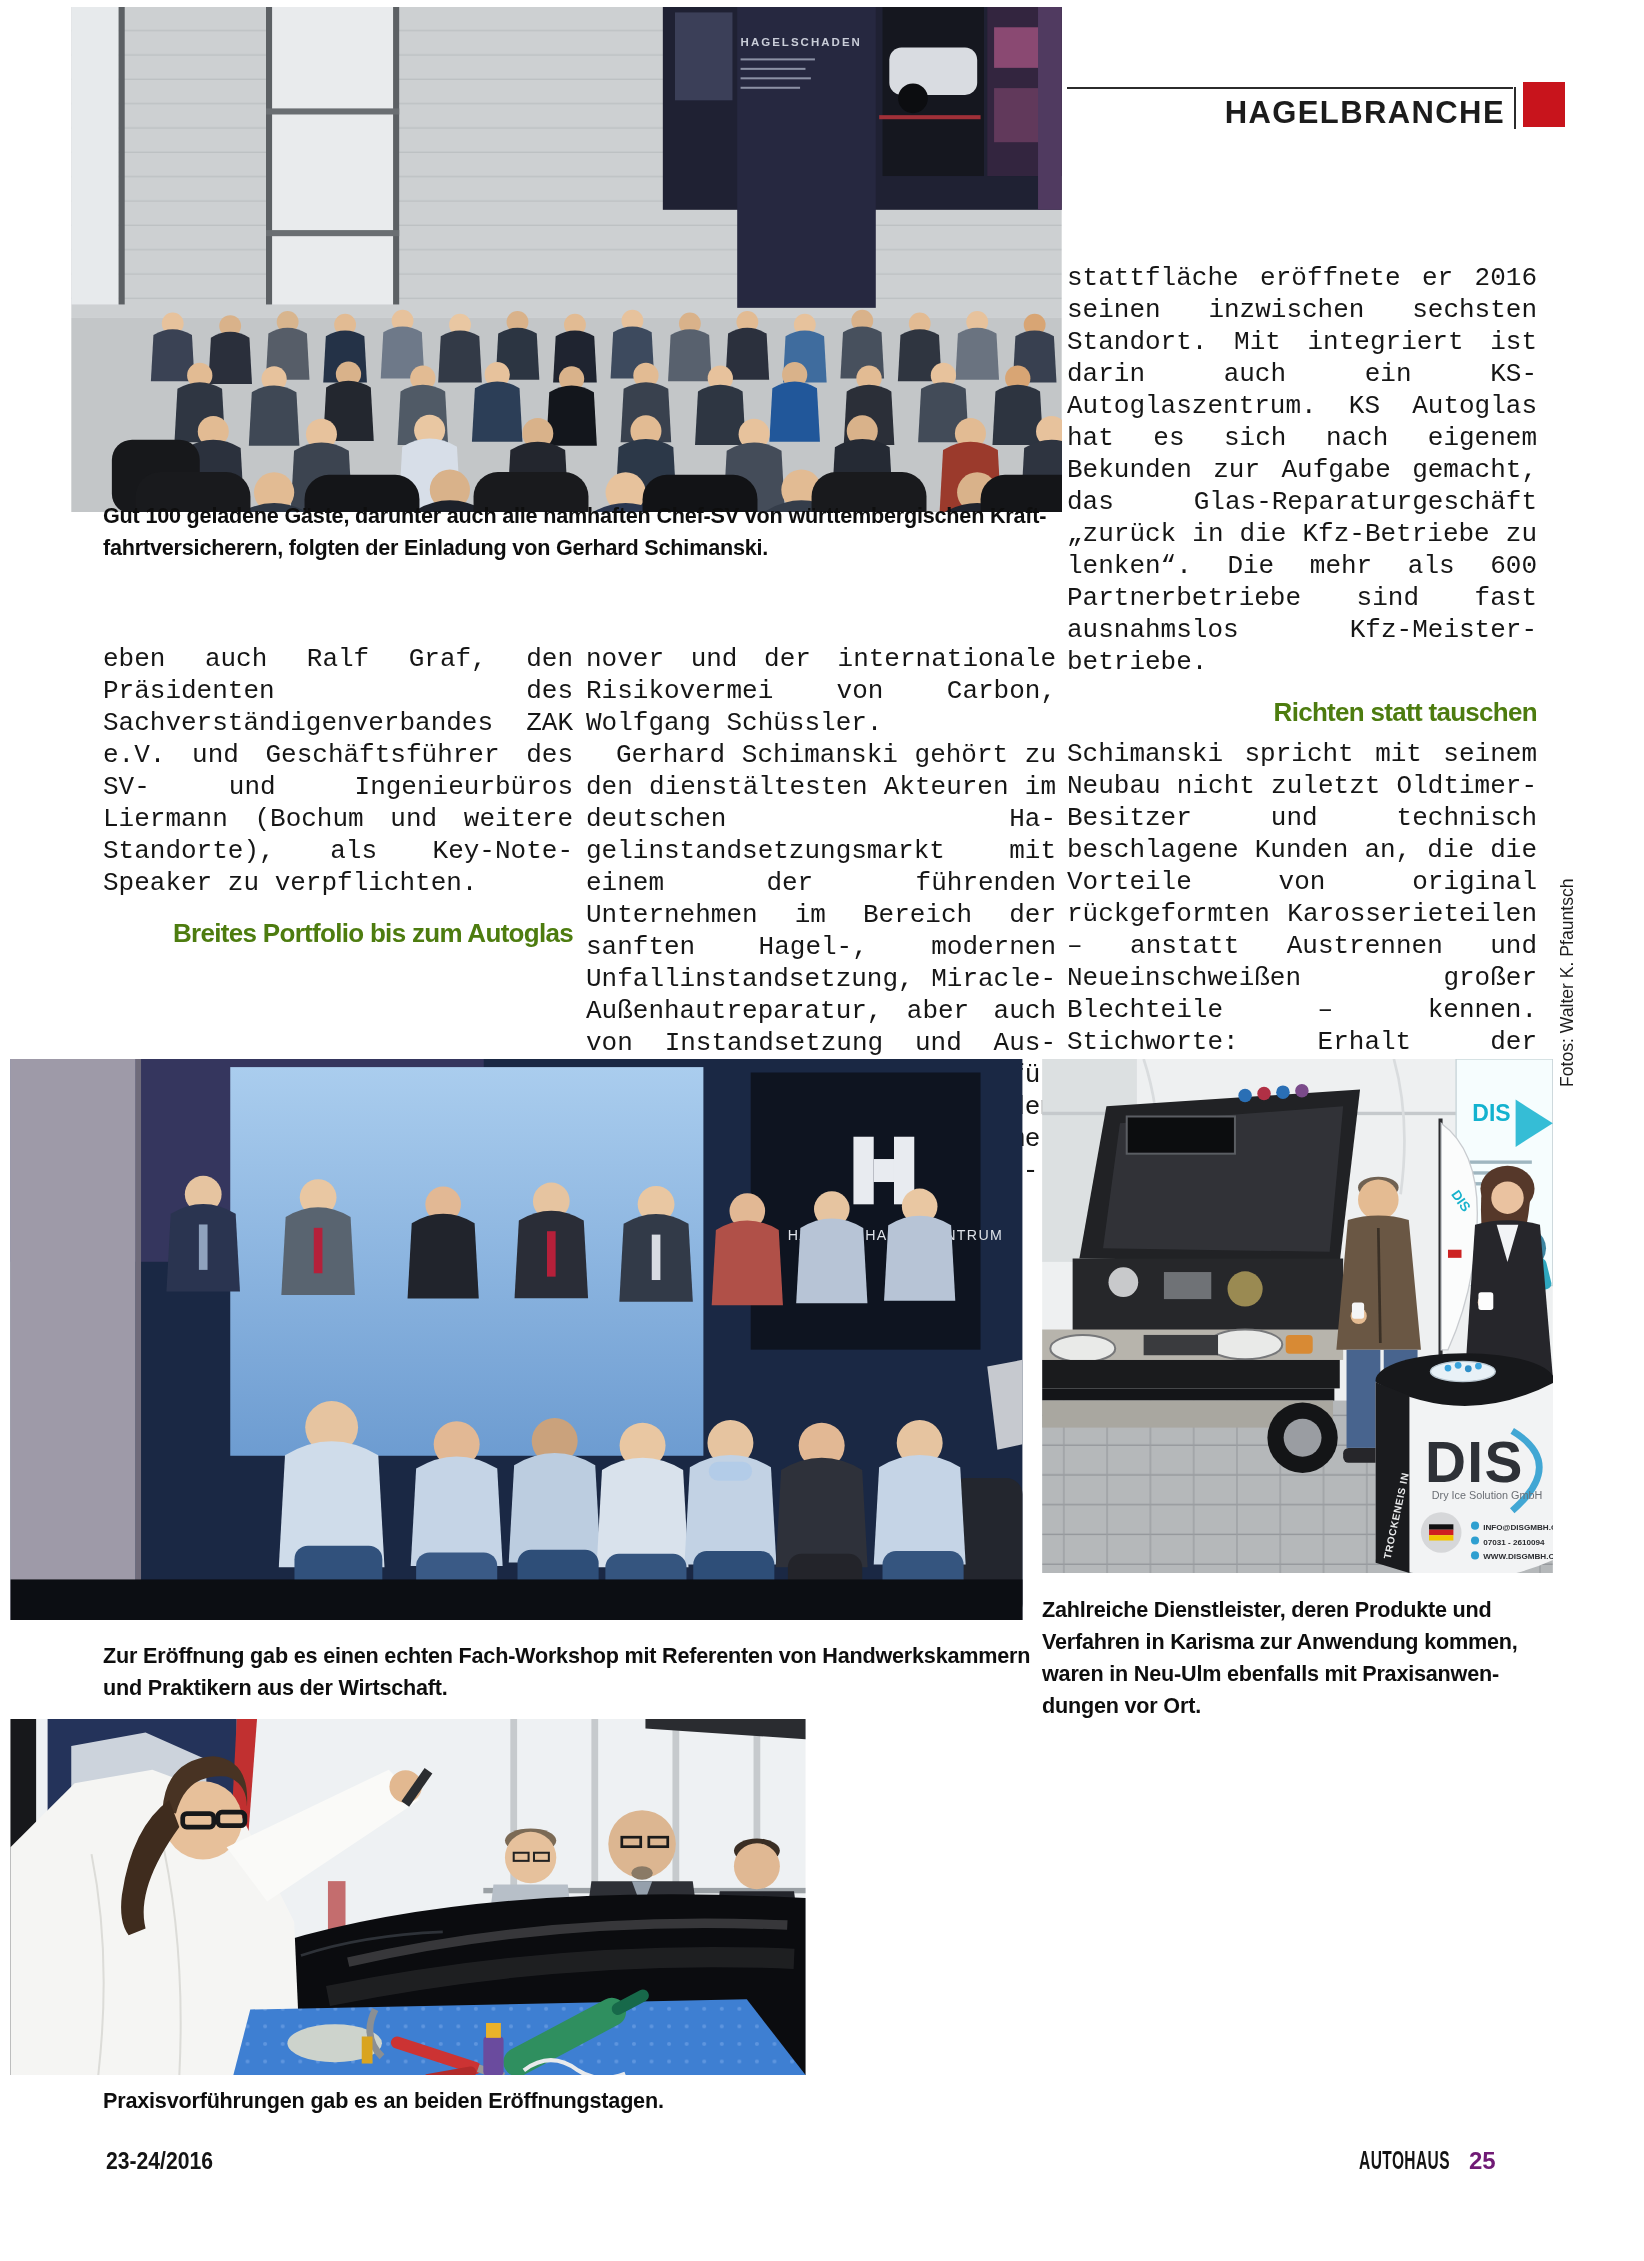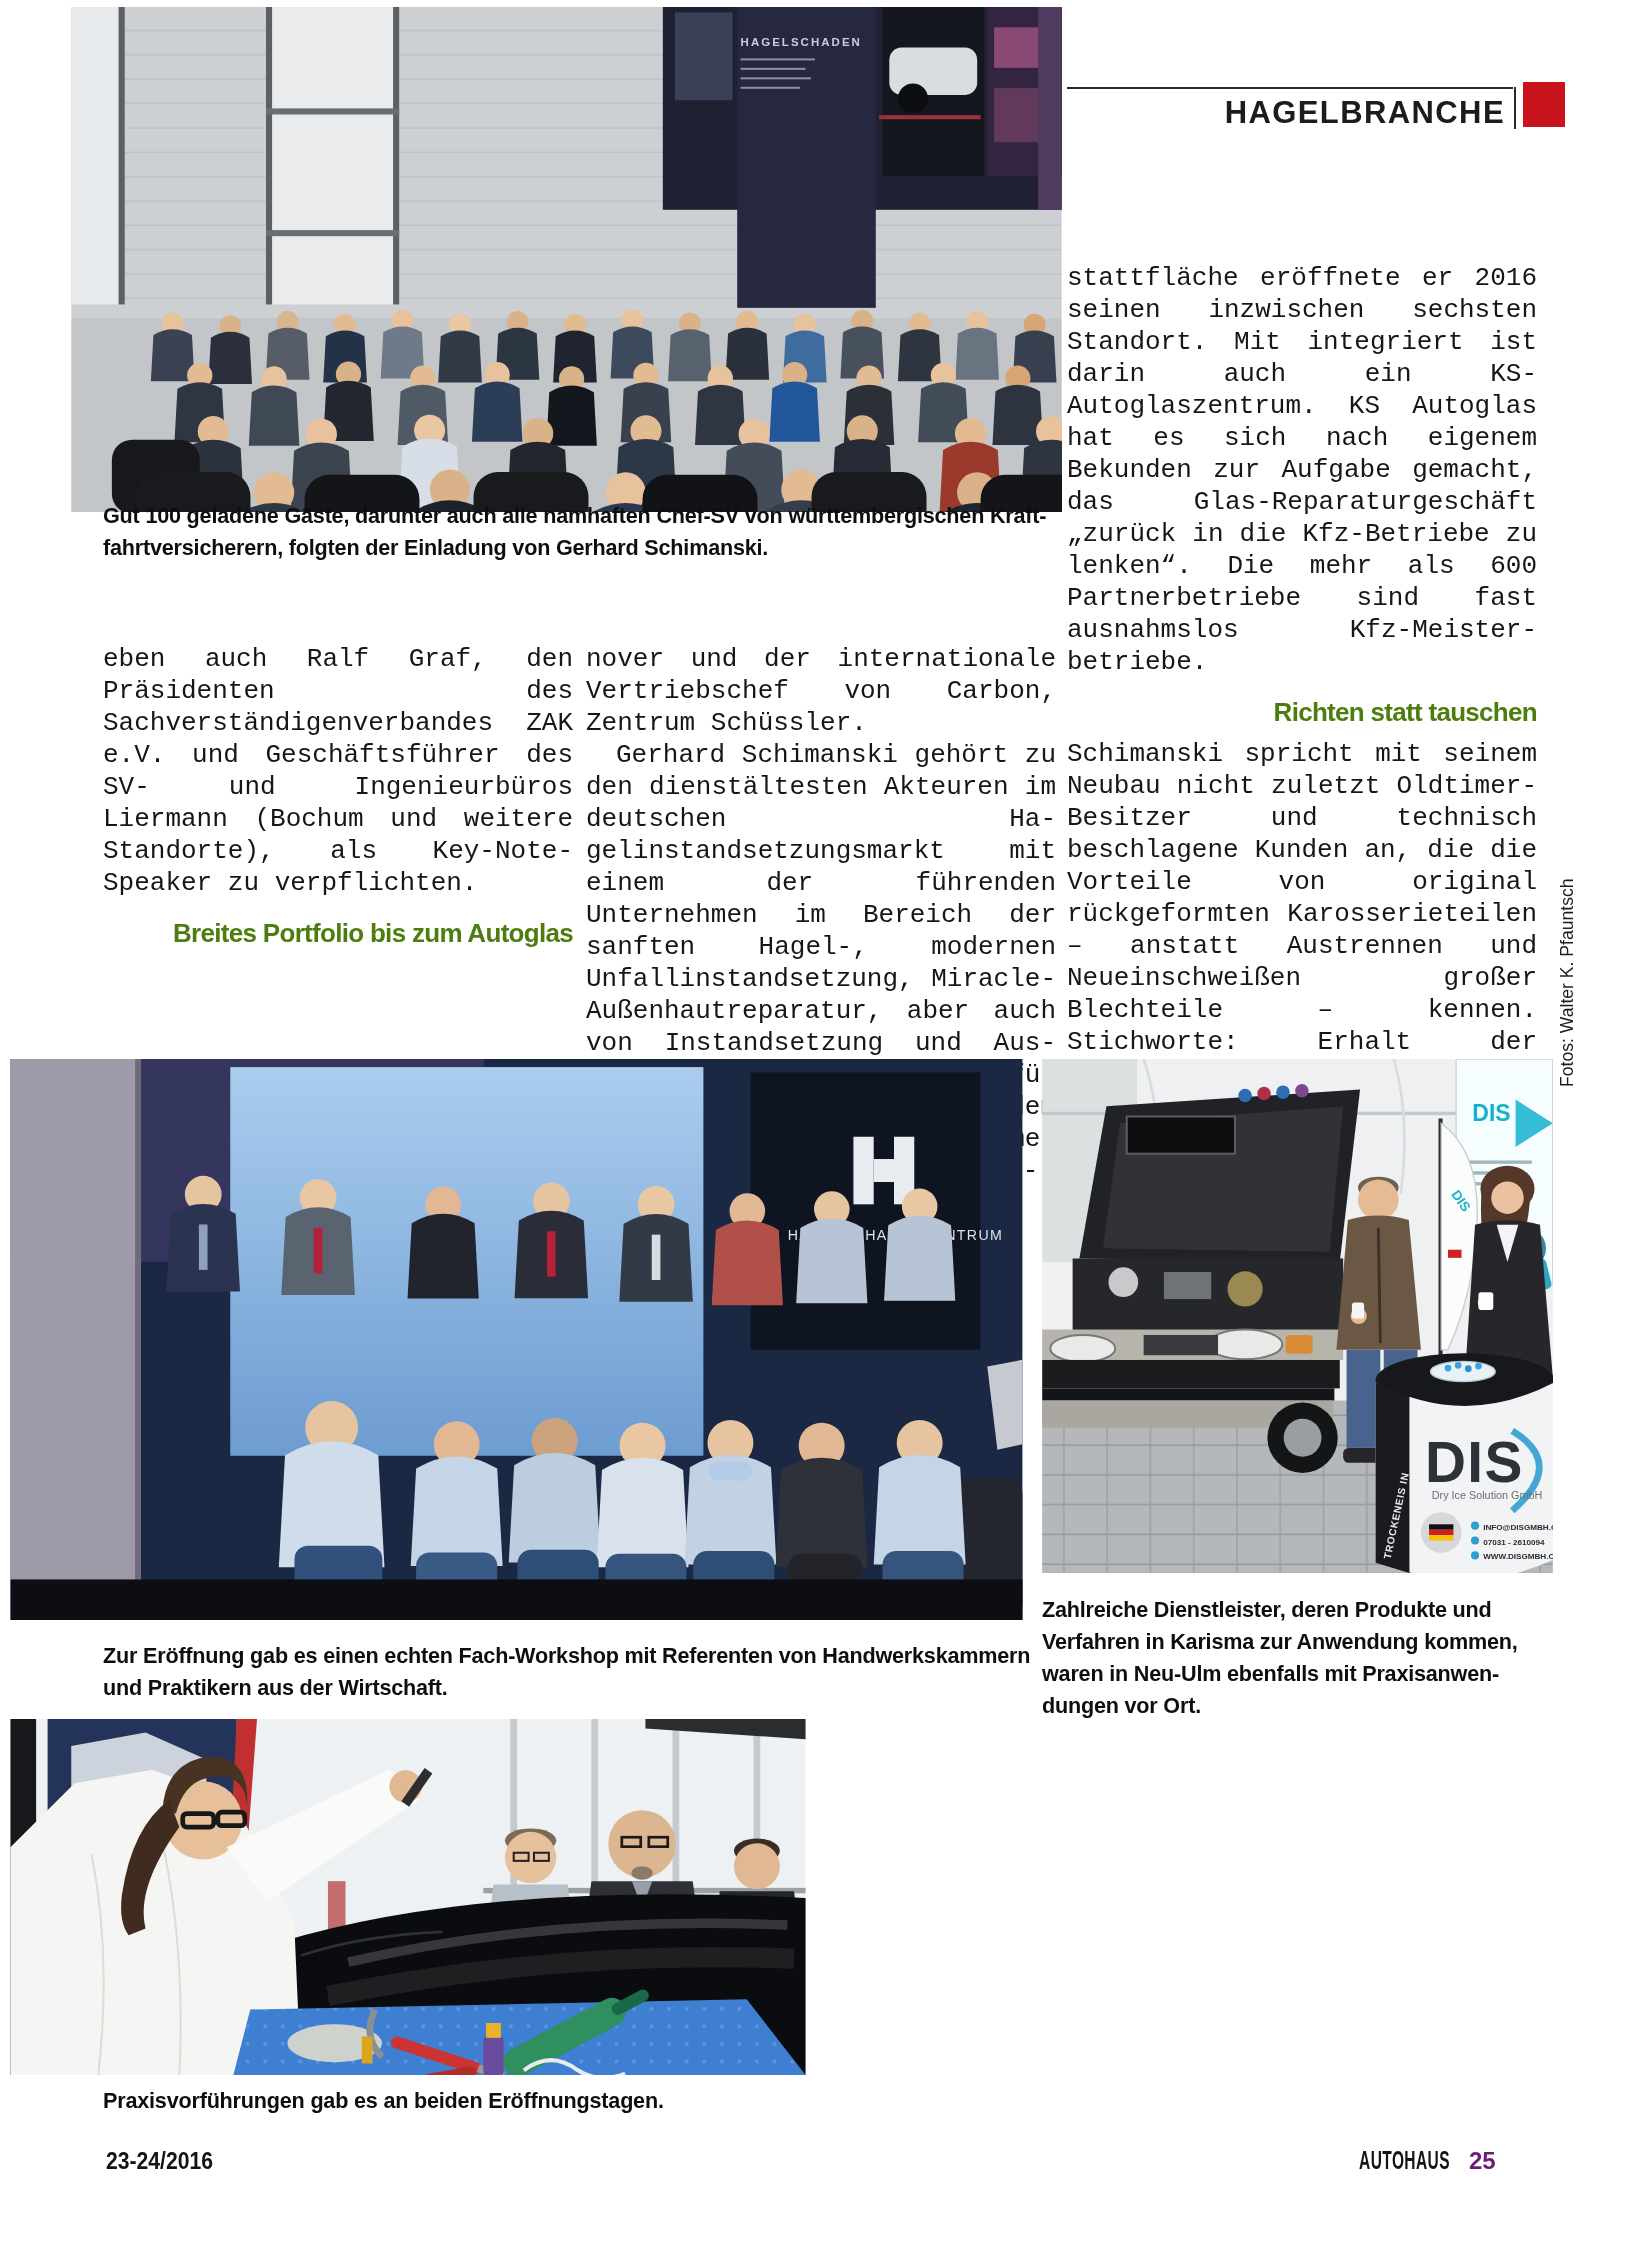--- a/index.html
+++ b/index.html
@@ -312,21 +312,21 @@
 </svg>
 </figure>
 <figcaption class="caption cap1">Gut 100 geladene Gäste, darunter auch alle namhaften Chef-SV von württembergischen Kraft­fahrtversicherern, folgten der Einladung von Gerhard Schimanski.</figcaption>
 
 <div class="col col1">
   <p>eben auch Ralf Graf, den Präsidenten des Sachverständigenverbandes ZAK e.V. und Geschäftsführer des SV- und Ingenieur­büros Liermann (Bochum und weitere Standorte), als Key-Note-Speaker zu ver­pflichten.</p>
   <h3 class="subhead">Breites Portfolio bis zum Autoglas</h3>
 </div>
 
 <div class="col col2">
-  <p>nover und der internationale Vertriebschef von Carbon, Zentrum Schüssler.</p>
+  <p>nover und der internationale Risikovermei von Carbon, Wolfgang Schüssler.</p>
   <p class="indent">Gerhard Schimanski gehört zu den dienstältesten Akteuren im deutschen Ha­gelinstandsetzungsmarkt mit einem der führenden Unternehmen im Bereich der sanften Hagel-, modernen Unfallinstand­setzung, Miracle-Außenhautreparatur, aber auch von Instandsetzung und Aus­tausch von Autoglas und für Fahrzeug­aufbereitung. In dem zweistöckigen Neu-Ulmer Zentrum mit rund 400 qm Werk-</p>
 </div>
 
 <div class="col col3">
   <p>stattfläche eröffnete er 2016 seinen inzwi­schen sechsten Standort. Mit integriert ist darin auch ein KS-Autoglaszentrum. KS Autoglas hat es sich nach eigenem Bekun­den zur Aufgabe gemacht, das Glas-Repa­raturgeschäft „zurück in die Kfz-Betriebe zu lenken“. Die mehr als 600 Partnerbe­triebe sind fast ausnahmslos Kfz-Meister­betriebe.</p>
   <h3 class="subhead">Richten statt tauschen</h3>
   <p>Schimanski spricht mit seinem Neubau nicht zuletzt Oldtimer-Besitzer und tech­nisch beschlagene Kunden an, die die Vorteile von original rückgeformten Ka­rosserieteilen – anstatt Austrennen und Neueinschweißen großer Blechteile – ken­nen. Stichworte: Erhalt der ursprüngli­chen Karosseriestruktur, Risikovermei­dung eventueller Korrosionsbildung sowie von Knarz- und Quietschgeräuschen so­wie Erhalt des ursprünglichen Karosserie­gesamtverbundes und damit eines stabilen</p>
   <div class="lastline">
     <span>Fahrzeugwertes.</span>
     <span class="author"><i>Walter K. Pfauntsch</i><span class="endmark">■</span></span>

